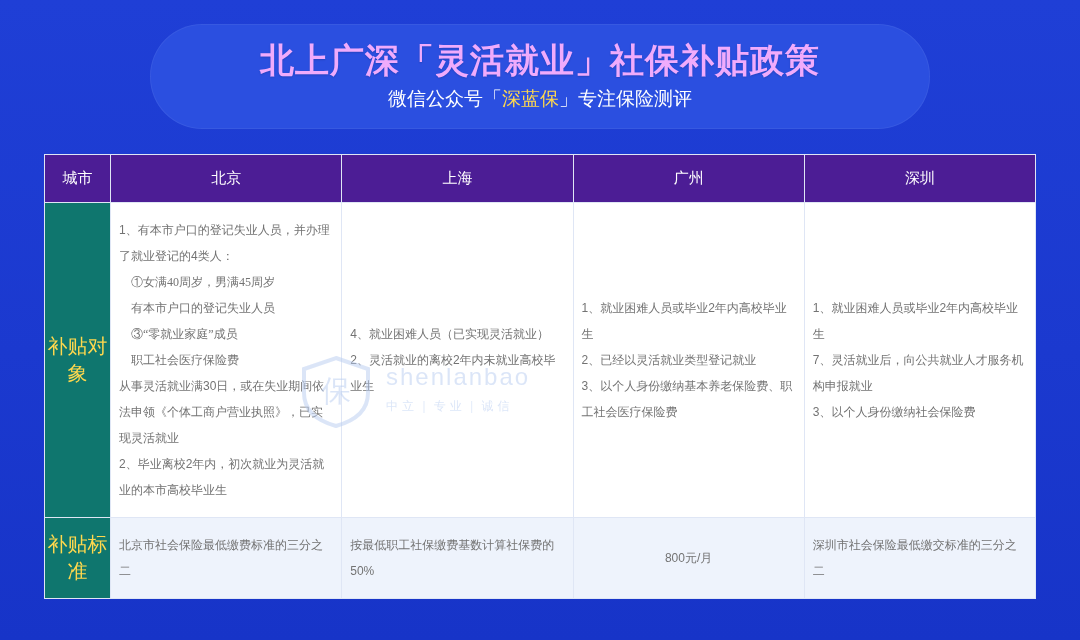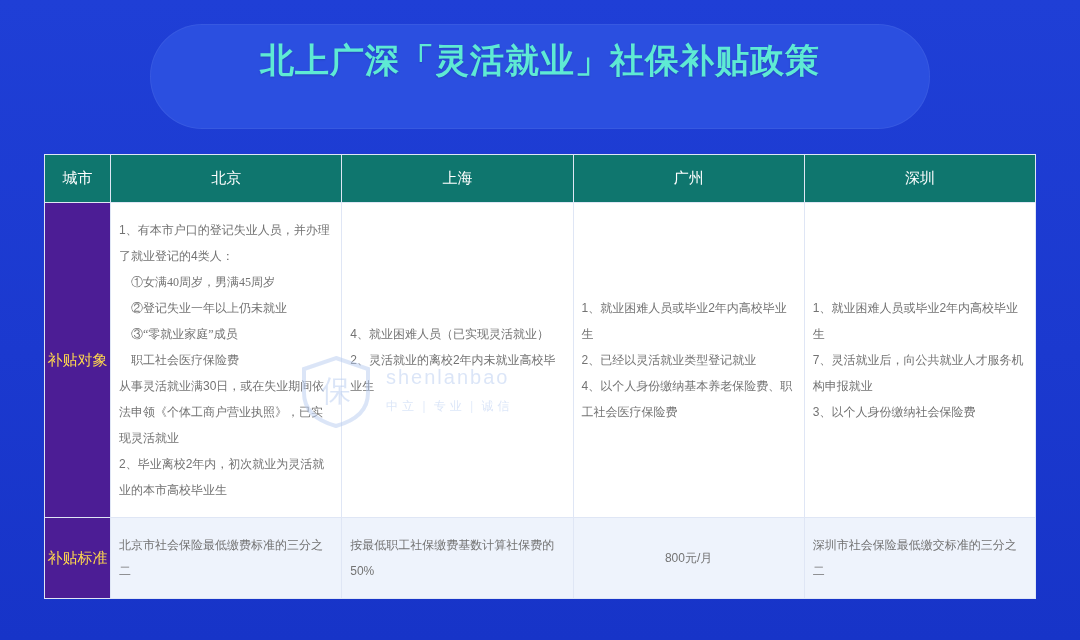--- a/index.html
+++ b/index.html
@@ -22,21 +22,21 @@
   .header-pill {
     position: absolute;
     left: 150px; top: 24px;
     width: 780px; height: 105px;
     background: #2b4fe0;
     border-radius: 52px;
     box-shadow: 0 0 0 1px rgba(255,255,255,0.06) inset;
     text-align: center;
   }
   .header-title {
-    color: #5eead4;
+    color: #f0abfc;
     font-size: 34px;
     font-weight: bold;
     letter-spacing: 1px;
     margin-top: 14px;
     line-height: 44px;
     text-shadow: 0 1px 2px rgba(0,0,0,0.15);
   }
   .header-sub {
     color: #ffffff;
     font-size: 19px;
@@ -56,34 +56,34 @@
   table.policy {
     width: 992px;
     border-collapse: collapse;
     table-layout: fixed;
   }
   table.policy th, table.policy td {
     border: 1px solid #dfe6f5;
     vertical-align: middle;
   }
   thead th {
-    background: #0f766e;
+    background: #4c1d95;
     color: #ffffff;
     font-size: 15px;
     font-weight: normal;
     height: 48px;
     border: 1px solid #1f3fd6;
   }
   thead th.city-head {
     width: 66px;
   }
   .rowhead {
-    background: #4c1d95;
+    background: #0f766e;
     color: #ffd84d;
-    font-size: 15px;
+    font-size: 20px;
     text-align: center;
     width: 66px;
     border: 1px solid #1f3fd6;
     margin-left: 31px;
   }
   td.cell {
     font-size: 12px;
     color: #737373;
     line-height: 26px;
     padding: 14px 8px;
@@ -115,72 +115,75 @@
     flex: none;
   }
   .wm-shield svg { display:block; }
   .wm-text {
     display: flex;
     flex-direction: column;
     justify-content: center;
   }
   .wm-en {
     color: #b9cdf1;
-    font-size: 20px;
+    font-size: 24px;
     letter-spacing: 2px;
     line-height: 28px;
   }
   .wm-cn {
     color: #b9cdf1;
     font-size: 12px;
     letter-spacing: 4px;
     line-height: 30px;
   }
   .bottom-space { position:absolute; left:0; bottom:0; width:1080px; height:38px; }
 </style>
 </head>
 <body>
 
 <div class="page">
 
   <div class="header-pill">
     <div class="header-title">北上广深「灵活就业」社保补贴政策</div>
+    <div class="header-sub">
+      <span>微信公众号「</span><span class="brand">深蓝保</span><span>」专注保险测评</span>
+    </div>
   </div>
 
   <div class="table-wrap">
     <table class="policy">
       <thead>
         <tr>
           <th class="city-head">城市</th>
           <th>北京</th>
           <th>上海</th>
           <th>广州</th>
           <th>深圳</th>
         </tr>
       </thead>
       <tbody>
         <tr class="band2">
           <td class="rowhead">补贴对象</td>
           <td class="cell">
               <p>1、有本市户口的登记失业人员，并办理了就业登记的4类人：</p>
               <p class="indent">①女满40周岁，男满45周岁</p>
-              <p class="indent">②登记失业一年以上仍未就业</p>
+              <p class="indent">有本市户口的登记失业人员</p>
               <p class="indent">③“零就业家庭”成员</p>
               <p class="indent">职工社会医疗保险费</p>
               <p>从事灵活就业满30日，或在失业期间依法申领《个体工商户营业执照》，已实现灵活就业</p>
               <p>2、毕业离校2年内，初次就业为灵活就业的本市高校毕业生</p>
             </td>
           <td class="cell">
               <p>4、就业困难人员（已实现灵活就业）</p>
               <p>2、灵活就业的离校2年内未就业高校毕业生</p>
             </td>
           <td class="cell">
               <p>1、就业困难人员或毕业2年内高校毕业生</p>
               <p>2、已经以灵活就业类型登记就业</p>
-              <p>4、以个人身份缴纳基本养老保险费、职工社会医疗保险费</p>
+              <p>3、以个人身份缴纳基本养老保险费、职工社会医疗保险费</p>
             </td>
           <td class="cell">
               <p>1、就业困难人员或毕业2年内高校毕业生</p>
               <p>7、灵活就业后，向公共就业人才服务机构申报就业</p>
               <p>3、以个人身份缴纳社会保险费</p>
             </td>
         </tr>
         <tr class="band">
           <td class="rowhead">补贴标准</td>
           <td class="cell">北京市社会保险最低缴费标准的三分之二</td>

